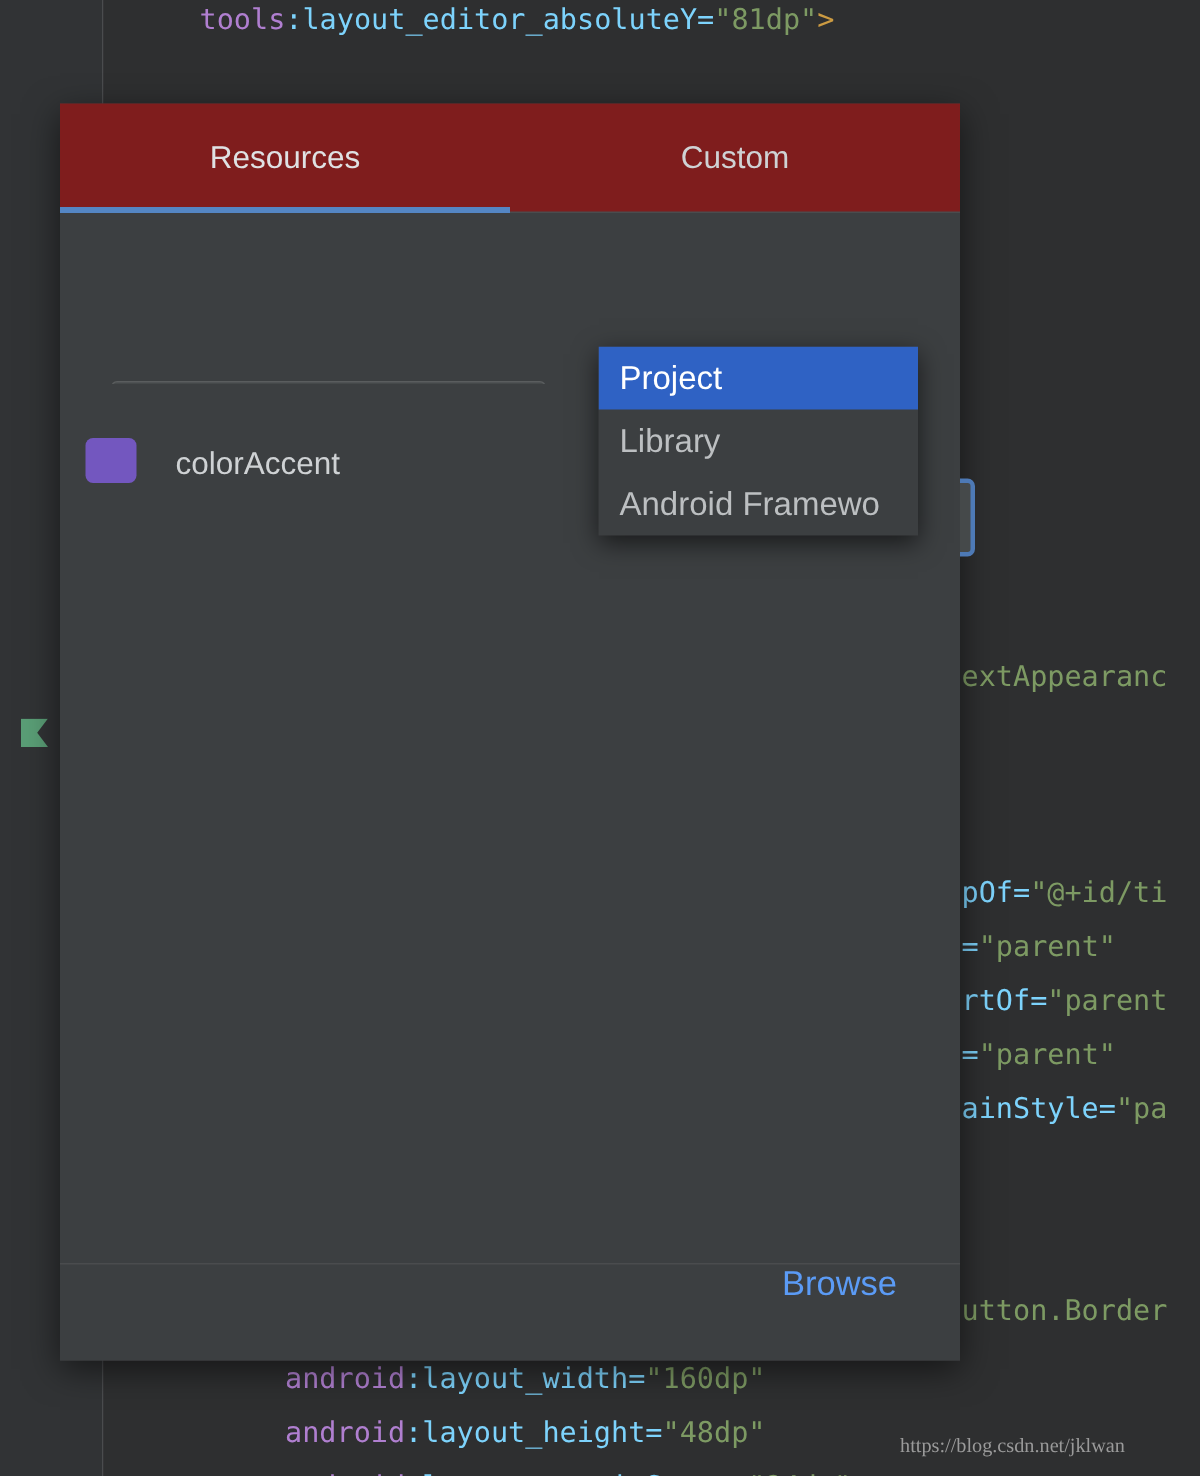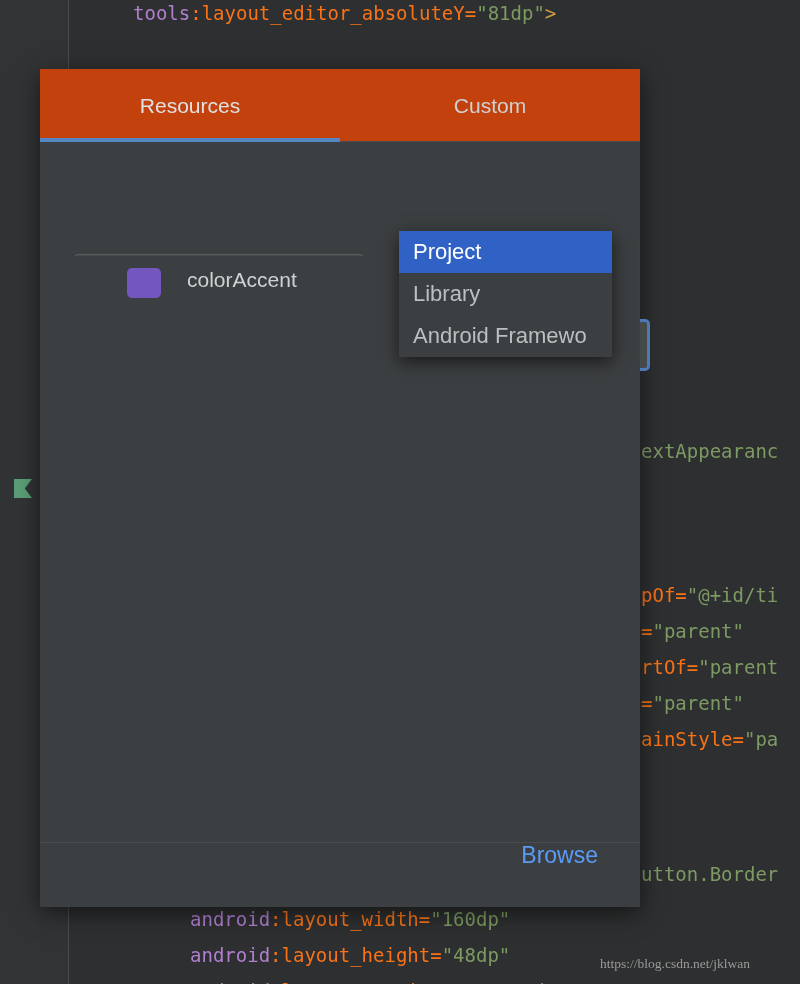--- a/index.html
+++ b/index.html
@@ -31,41 +31,41 @@
     clip-path: polygon(0 0, 100% 0, 60% 50%, 100% 100%, 0 100%);
   }
   .code-line {
     position: absolute;
     font-family: "DejaVu Sans Mono", monospace;
     font-size: 19px;
     white-space: pre;
     color: #a9b7c6;
   }
   .tok-attr { color: #b07fd0; }
-  .tok-plain { color: #f97316; }
+  .tok-plain { color: #7dd3fc; }
   .tok-str { color: #7d9a63; }
   .tok-punct { color: #cc9b42; }
   .watermark {
     position: absolute; left: 600px; top: 956px;
     font-size: 13.5px; color: #9a9a9a;
     font-family: Liberation Serif, serif;
     white-space: pre;
   }
 
   
   .dialog {
     position: absolute; left: 40px; top: 69px;
     width: 600px; height: 838px;
     background: #3c3f41;
     box-shadow: 0 6px 22px rgba(0,0,0,0.55);
     display: flex; flex-direction: column;
   }
   .tabbar {
     position: relative; height: 73px; flex: 0 0 73px;
-    background: #c2410c; display: flex; text-align: center;
+    background: #7f1d1d; display: flex; text-align: center;
   }
   .tab {
     flex: 1 1 50%; display: flex; align-items: center; justify-content: center;
     font-size: 21px; color: #cfd2d4; cursor: default; user-select: none;
   }
   .tab.active { color: #dfe1e3; }
   .tab-underline {
     position: absolute; left: 0; bottom: 0; width: 300px; height: 4px;
     background: #5486c4;
   }
@@ -126,21 +126,21 @@
   .list-sep {
     position: absolute; left: 0; top: 187px; width: 100%; height: 1px;
     background: #4a4c4e;
   }
 
   .resource-list {
     position: relative; flex: 1 1 auto; background: #3c3f41;
     padding-top: 12px;
   }
   .res-row {
-    display: flex; align-items: flex-start; height: 54px; padding-left: 56px; margin-left: 31px;
+    display: flex; align-items: flex-end; height: 54px; padding-left: 17px;
   }
   .swatch {
     width: 34px; height: 30px; border-radius: 5px; flex: 0 0 34px;
   }
   .res-label {
     margin-left: 26px; font-size: 21px; color: #cfd2d4; user-select: none;
   }
 
   .dialog-footer {
     position: relative; flex: 0 0 65px; height: 65px; background: #3c3f41;

